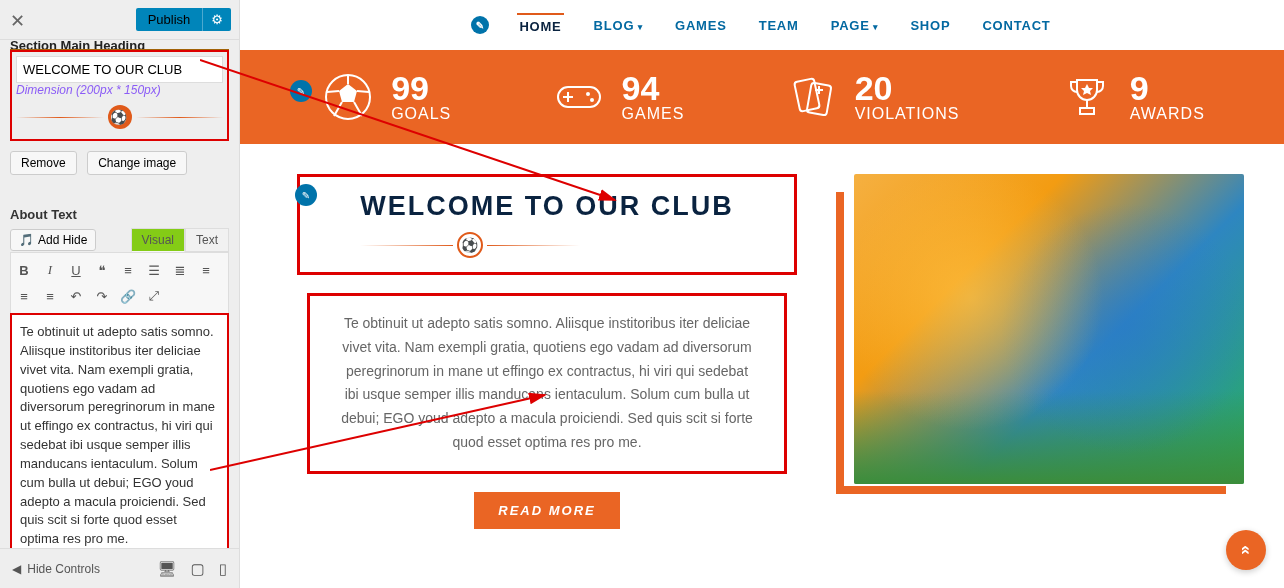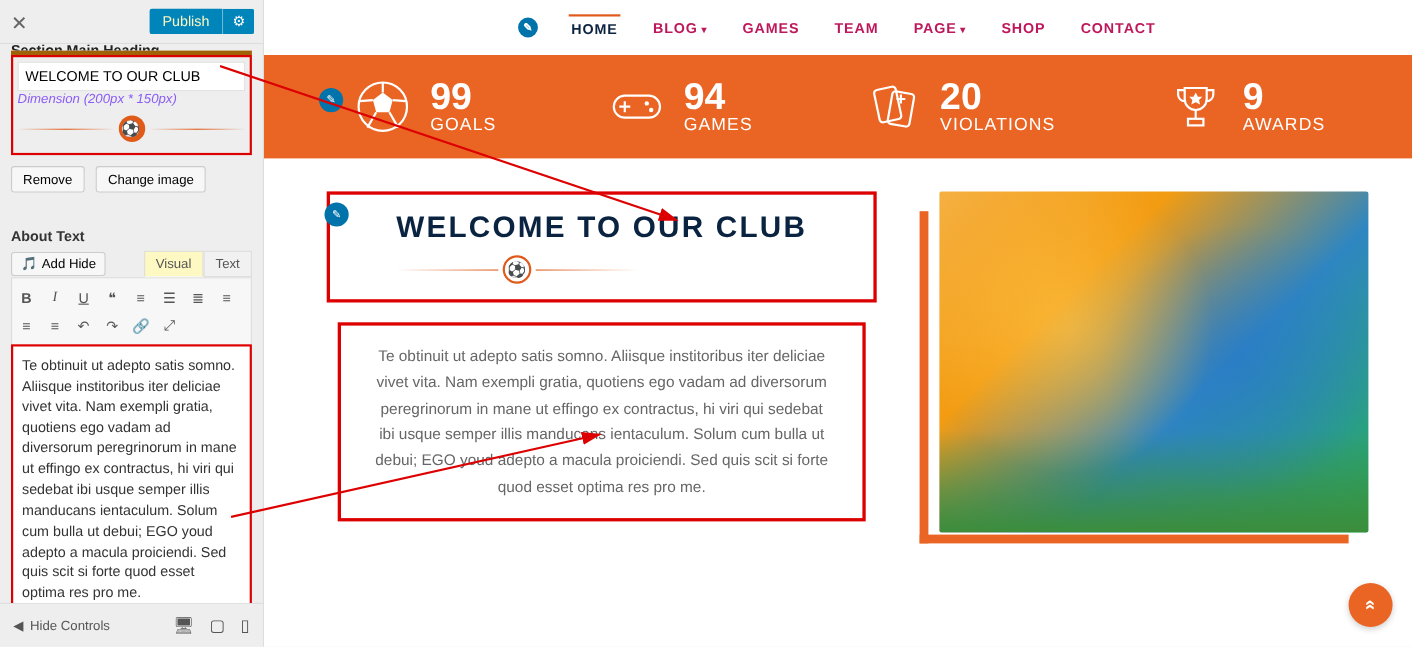--- a/index.html
+++ b/index.html
@@ -3,53 +3,53 @@
 <meta charset="utf-8">
 <style>
   *{box-sizing:border-box;margin:0;padding:0;font-family:'Helvetica Neue',Arial,sans-serif}
   body{background:#fff;overflow:hidden}
   .app{display:flex;width:1284px;height:588px;position:relative;background:#eee}
 
   
   .sidebar{width:240px;background:#eee;display:flex;flex-direction:column;border-right:1px solid #ddd;position:relative}
   .sb-top{height:40px;display:flex;align-items:center;justify-content:flex-end;padding:0 8px;border-bottom:1px solid #ddd;background:#eee}
   .sb-close{position:absolute;left:10px;top:10px;font-size:18px;color:#666;cursor:pointer}
-  .publish-btn{background:#0085ba;color:#fef9c3;border:none;padding:4px 12px;font-size:13px;border-radius:2px 0 0 2px;cursor:pointer}
+  .publish-btn{background:#0085ba;color:#000000;border:none;padding:4px 12px;font-size:13px;border-radius:2px 0 0 2px;cursor:pointer}
   .gear-btn{background:#0085ba;color:#fff;border:none;padding:4px 8px;font-size:13px;border-radius:0 2px 2px 0;border-left:1px solid rgba(255,255,255,.3);cursor:pointer}
   .sb-body{flex:1;overflow:auto;padding:6px 10px 10px 10px}
-  .section-title{font-size:13px;font-weight:700;color:#333;padding:4px 0;border-bottom:4px solid #a16207}
+  .section-title{font-size:13px;font-weight:700;color:#333;padding:4px 0;border-bottom:1px solid #a16207}
   .field-label{font-size:13px;font-weight:700;color:#333;margin:12px 0 4px}
   .field-note{font-size:12px;font-style:italic;color:#8b5cf6;margin-bottom:8px}
   .text-input{width:100%;padding:5px 6px;border:1px solid #ddd;background:#fff;font-size:13px}
   .img-thumb{display:flex;align-items:center;justify-content:center;margin:6px 0}
   .img-thumb .divline{height:1px;background:linear-gradient(to right,transparent,#e05a1a,transparent);flex:1}
   .img-thumb .ball{width:24px;height:24px;border-radius:50%;background:#e05a1a;margin:0 4px;display:flex;align-items:center;justify-content:center;color:#fff;font-size:14px}
   .btn-small{background:#f7f7f7;border:1px solid #ccc;padding:4px 10px;font-size:12px;border-radius:3px;cursor:pointer;margin-right:6px}
   .red-box{border:2px solid #d00}
   .box1{padding:4px;margin-bottom:4px}
 
   
   .ed-head{display:flex;gap:6px;align-items:center;margin-top:6px}
   .add-media{border:1px solid #ccc;background:#f7f7f7;padding:3px 8px;font-size:12px;display:inline-flex;align-items:center;gap:4px;cursor:pointer;border-radius:3px}
   .tabs{margin-left:auto;display:flex;font-size:12px}
   .tabs span{padding:4px 10px;border:1px solid #ddd;background:#f1f1f1;color:#555;cursor:pointer}
-  .tabs span.active{background:#fef9c3;border-bottom-color:#f7f7f7}
+  .tabs span.active{background:#84cc16;border-bottom-color:#f7f7f7}
   .toolbar{display:flex;flex-wrap:wrap;gap:4px;padding:6px 2px;border:1px solid #ddd;border-bottom:none;background:#f7f7f7}
   .tbtn{width:22px;height:22px;display:flex;align-items:center;justify-content:center;font-size:13px;color:#555;cursor:pointer;border-radius:2px}
   .editor-area{border:1px solid #ddd;background:#fff;font-size:13px;line-height:1.45;padding:8px;min-height:210px;color:#333}
   .editor-area.red-box{border:2px solid #d00}
 
   .sb-footer{height:40px;display:flex;align-items:center;padding:0 12px;border-top:1px solid #ddd;background:#eee;gap:16px}
   .sb-footer .hide{font-size:12px;color:#555;cursor:pointer;display:flex;align-items:center;gap:6px}
   .devicons{margin-left:auto;display:flex;gap:14px;color:#555;font-size:15px}
 
   
   .preview{flex:1;background:#fff;position:relative;overflow:hidden}
   .nav{height:50px;display:flex;align-items:center;justify-content:center;gap:28px;font-size:13px;letter-spacing:.8px;color:#555;text-transform:uppercase;font-weight:700}
-  .nav a{color:#be185d;text-decoration:none;padding:4px 2px}
+  .nav a{color:#0369a1;text-decoration:none;padding:4px 2px}
   .nav a.active{color:#0a2340;border-top:2px solid #e05a1a}
   .nav .caret::after{content:" \25BE";font-size:9px}
   .edit-dot{width:18px;height:18px;border-radius:50%;background:#0073aa;display:inline-flex;align-items:center;justify-content:center;color:#fff;font-size:10px;cursor:pointer}
   .edit-dot.big{width:22px;height:22px}
 
   .stats-band{background:#ea6524;color:#fff;padding:18px 30px;display:flex;justify-content:space-around;align-items:center;position:relative}
   .stats-band .edit-wrap{position:absolute;left:50px;top:30px}
   .stat{display:flex;align-items:center;gap:14px}
   .stat .iconbox{width:58px;height:58px;display:flex;align-items:center;justify-content:center}
   .stat .iconbox svg{width:50px;height:50px;stroke:#fff;fill:none;stroke-width:2}
@@ -255,20 +255,24 @@
                 <span>⚽</span>
               </span>
               <span class="r"></span>
           </div>
         </div>
 
         <div class="about-box">
           <span>Te obtinuit ut adepto satis somno. Aliisque institoribus iter deliciae vivet vita. Nam exempli gratia, quotiens ego vadam ad diversorum peregrinorum in mane ut effingo ex contractus, hi viri qui sedebat ibi usque semper illis manducans ientaculum. Solum cum bulla ut debui; EGO youd adepto a macula proiciendi. Sed quis scit si forte quod esset optima res pro me.</span>
         </div>
 
+        <div class="read-more-wrap">
+          <div class="read-more-shadow"></div>
+          <button class="read-more">READ MORE</button>
+        </div>
       </div>
 
       <div class="photo">
         <div class="photo-frame"></div>
         <div class="photo-img"></div>
       </div>
     </section>
 
     <div class="scroll-top">
       <span>«</span>

